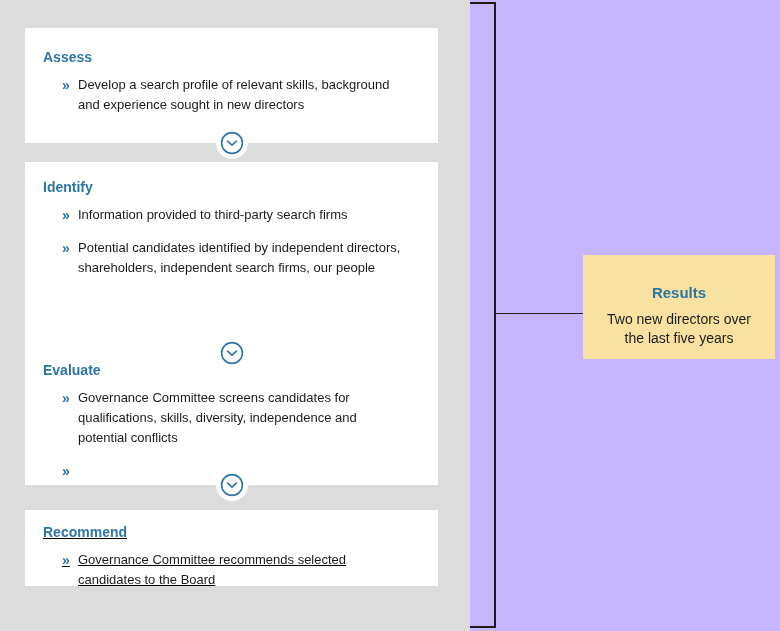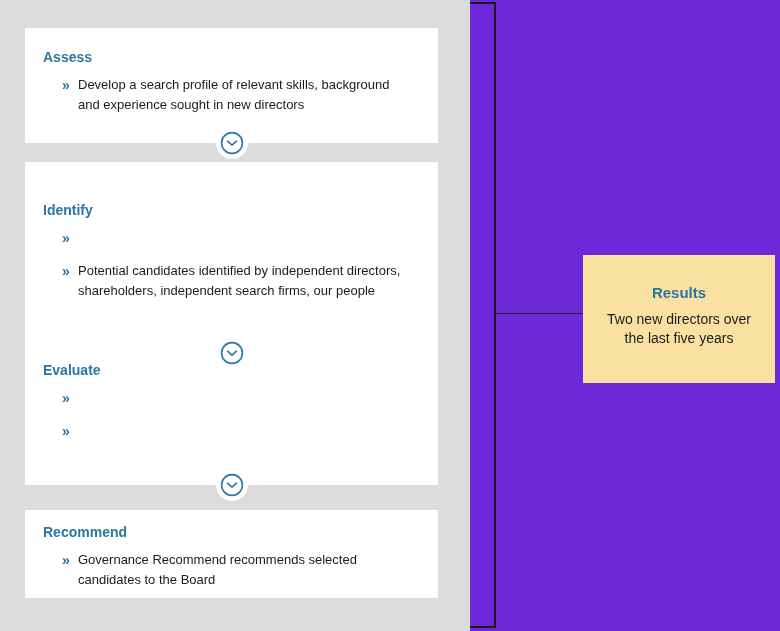--- a/index.html
+++ b/index.html
@@ -2,21 +2,21 @@
 <html><head>
 <meta charset="utf-8">
 <style>
   html, body { margin: 0; padding: 0; background: #ffffff; }
   body { font-family: "Liberation Sans", "DejaVu Sans", sans-serif; }
 
   .canvas {
     position: relative;
     width: 780px;
     height: 631px;
-    background: #6d28d9;
+    background: #c4b5fd;
     overflow: hidden;
   }
 
   
   .process-column {
     position: absolute;
     left: 0; top: 0;
     width: 470px; height: 631px;
     background: #dcdcdc;
   }
@@ -24,23 +24,23 @@
   
   .card {
     position: absolute;
     left: 25px;
     width: 413px;
     background: #ffffff;
     box-sizing: border-box;
     padding: 0 14px 0 18px;
   }
   .card.c1 { top: 28px;  height: 115px; padding-top: 20px; }
-  .card.c2 { top: 162px; height: 191px; padding-top: 39px; }
+  .card.c2 { top: 162px; height: 191px; padding-top: 16px; }
   .card.c3 { top: 335px; height: 150px; padding-top: 26px; }
-  .card.c4 { top: 510px; height: 88px;  padding-top: 13px; }
+  .card.c4 { top: 510px; height: 76px;  padding-top: 13px; text-decoration: underline; }
 
   .step-title {
     margin: 0;
     font-size: 14px;
     line-height: 18px;
     font-weight: bold;
     color: #2d75a4;
   }
 
   .bullet {
@@ -84,21 +84,21 @@
   .line { position: absolute; background: #1a1a1a; }
   .tick-top    { left: 470px; top: 2px;   width: 26px; height: 2px; }
   .v-line      { left: 494px; top: 2px;   width: 2px;  height: 626px; }
   .tick-bottom { left: 470px; top: 626px; width: 26px; height: 2px; }
   .connector   { left: 496px; top: 313px; width: 87px; height: 1px; background: #222222; }
 
   
   .results {
     position: absolute;
     left: 583px; top: 255px;
-    width: 192px; height: 128px;
+    width: 192px; height: 104px;
     background: #f9e2a1;
     box-sizing: border-box;
     padding-top: 29px;
     text-align: center;
   }
   .results h3 {
     margin: 0;
     font-size: 15px;
     font-weight: bold;
     color: #2d75a4;
@@ -130,55 +130,59 @@
         <circle cx="12" cy="12" r="10.4" fill="#ffffff" stroke="#2d75a4" stroke-width="1.6"></circle>
         <path d="M7.6 10.2 L12 14.2 L16.4 10.2" fill="none" stroke="#2d75a4" stroke-width="1.6" stroke-linecap="round" stroke-linejoin="round"></path>
       </svg>
     </div>
   </section>
 
   <section class="card c2">
     <h3 class="step-title">Identify</h3>
     <div class="bullet">
       <span class="chev">»</span>
+      <span class="btext">Information provided to third-party search firms</span>
     </div>
     <div class="bullet">
       <span class="chev">»</span>
       <span class="btext">Potential candidates identified by independent directors,
 shareholders, independent search firms, our people</span>
     </div>
     <div class="badge">
       <svg width="24" height="24" viewBox="0 0 24 24">
         <circle cx="12" cy="12" r="10.4" fill="#ffffff" stroke="#2d75a4" stroke-width="1.6"></circle>
         <path d="M7.6 10.2 L12 14.2 L16.4 10.2" fill="none" stroke="#2d75a4" stroke-width="1.6" stroke-linecap="round" stroke-linejoin="round"></path>
       </svg>
     </div>
   </section>
 
   <section class="card c3">
     <h3 class="step-title">Evaluate</h3>
     <div class="bullet">
       <span class="chev">»</span>
+      <span class="btext">Governance Committee screens candidates for
+qualifications, skills, diversity, independence and
+potential conflicts</span>
     </div>
     <div class="bullet">
       <span class="chev">»</span>
     </div>
     <div class="badge">
       <svg width="24" height="24" viewBox="0 0 24 24">
         <circle cx="12" cy="12" r="10.4" fill="#ffffff" stroke="#2d75a4" stroke-width="1.6"></circle>
         <path d="M7.6 10.2 L12 14.2 L16.4 10.2" fill="none" stroke="#2d75a4" stroke-width="1.6" stroke-linecap="round" stroke-linejoin="round"></path>
       </svg>
     </div>
   </section>
 
   <section class="card c4">
     <h3 class="step-title">Recommend</h3>
     <div class="bullet">
       <span class="chev">»</span>
-      <span class="btext">Governance Recommend recommends selected
+      <span class="btext">Governance Committee recommends selected
 candidates to the Board</span>
     </div>
   </section>
 
   <div class="line tick-top"></div>
   <div class="line v-line"></div>
   <div class="line tick-bottom"></div>
   <div class="line connector"></div>
 
   <aside class="results">

